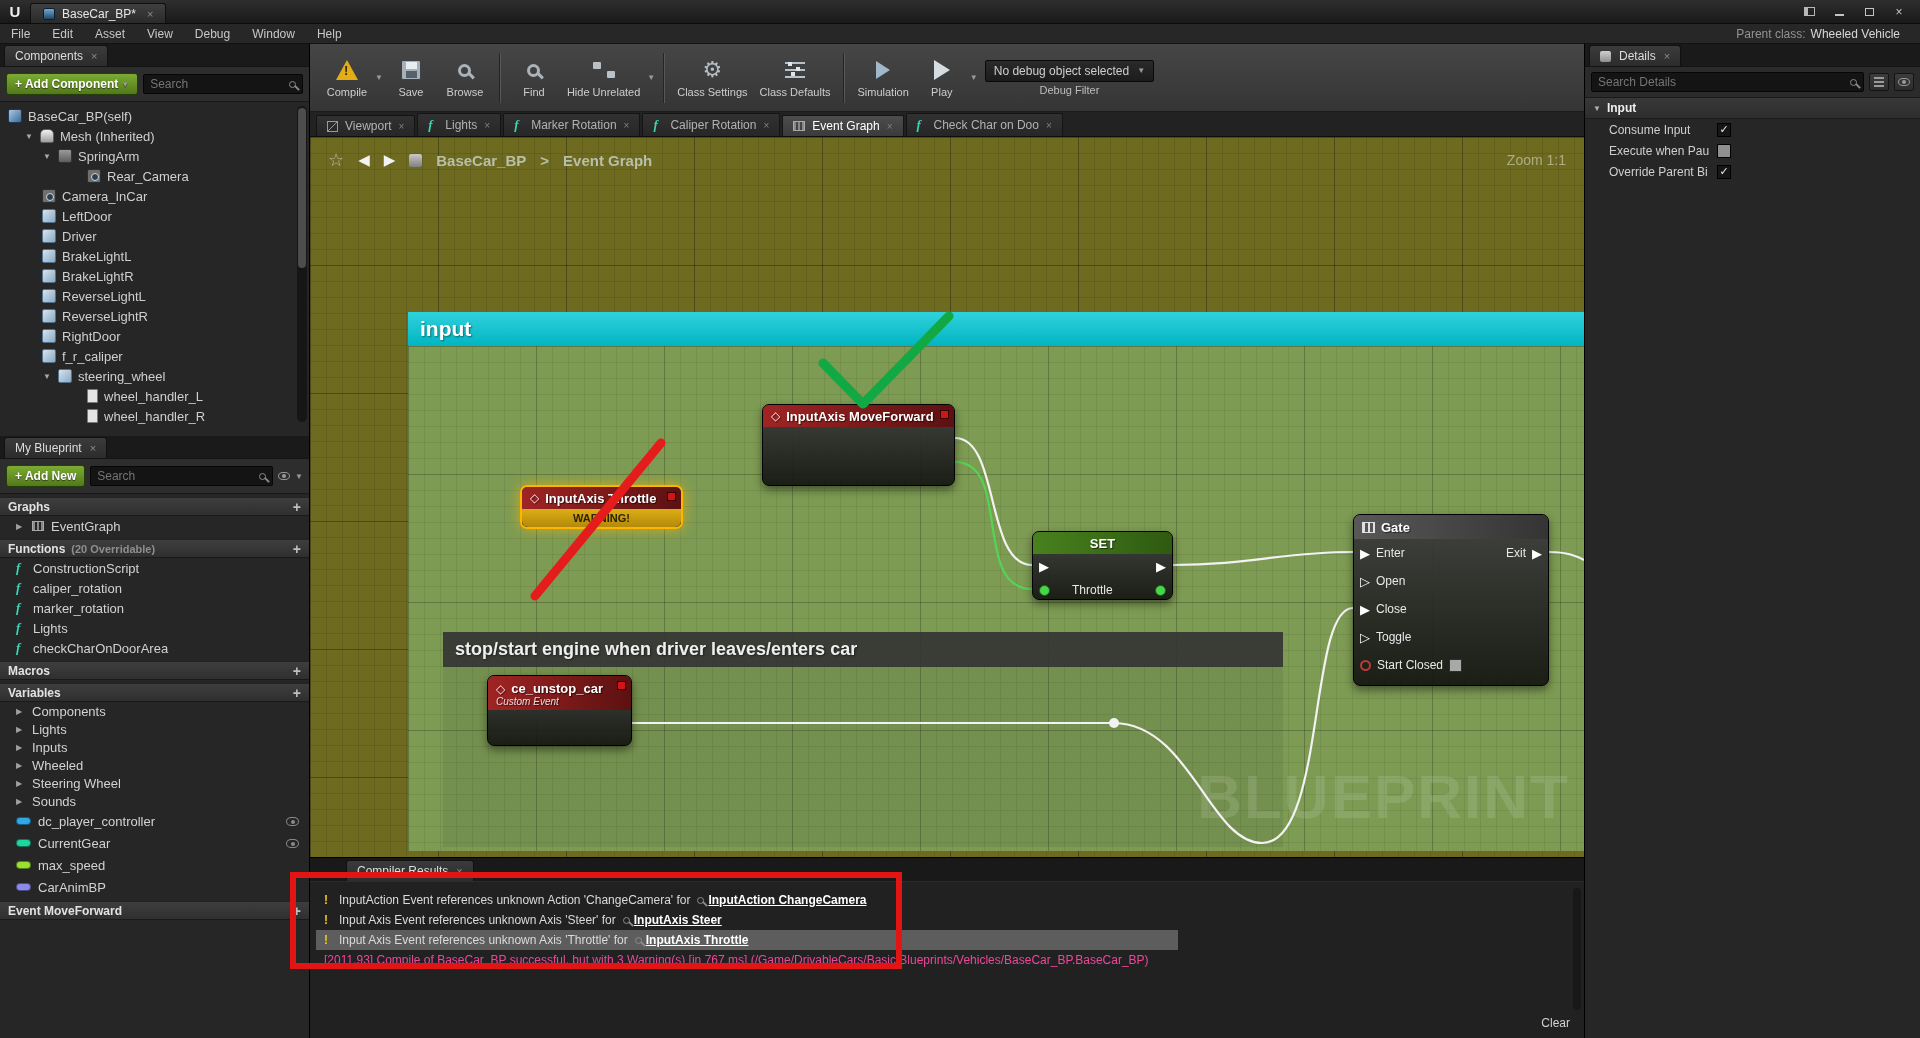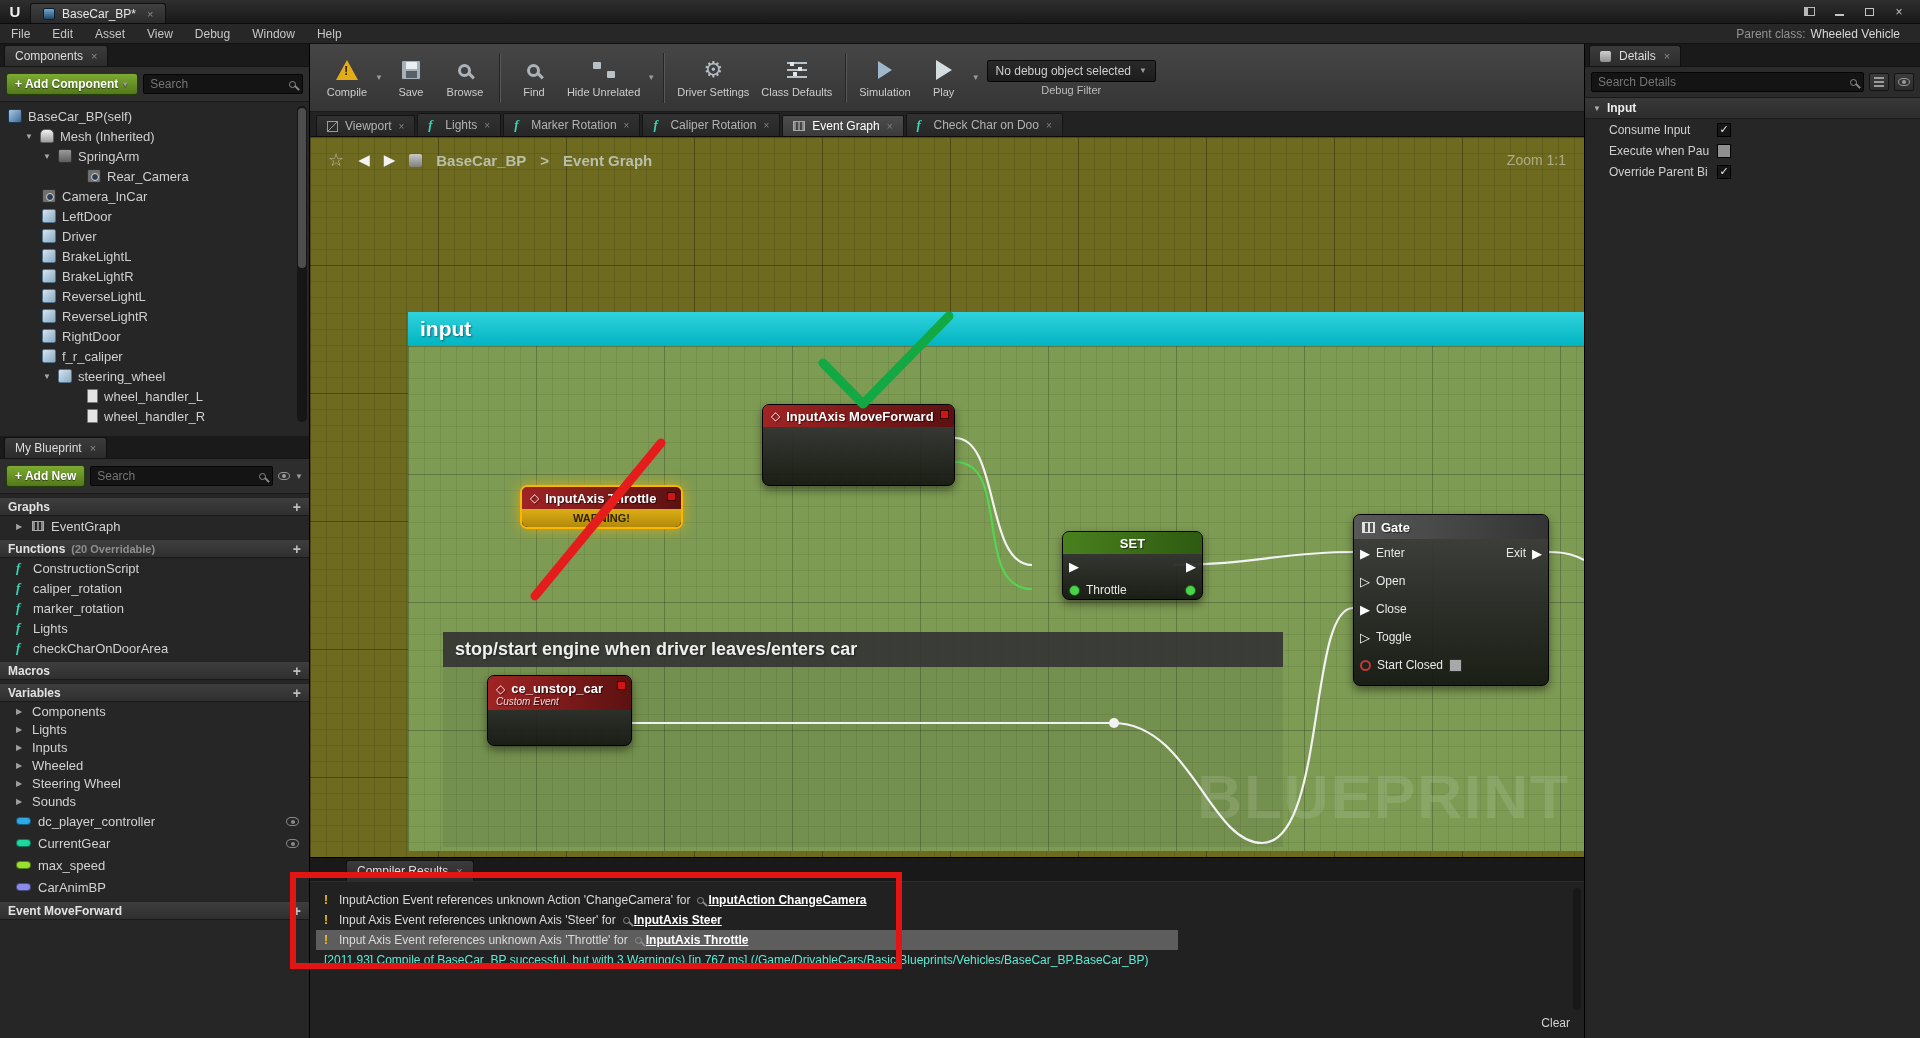--- a/index.html
+++ b/index.html
@@ -138,21 +138,21 @@
 .bc-ic{width:13px;height:13px;background:linear-gradient(#c8c8c8,#808080);border-radius:2px}
 .bc-txt{font-size:15px;font-weight:bold;color:#b9bfa9}
 .zoom{margin-left:auto;font-size:14px;color:rgba(215,218,195,.6)}
 
 
 .compiler{flex:0 0 181px;background:#212121;border-top:1px solid #000;position:relative}
 .ctabstrip{height:24px;background:#191919;display:flex;align-items:flex-end;padding-left:36px;border-bottom:1px solid #2c2c2c}
 .crows{position:absolute;left:6px;right:16px;top:32px}
 .crow{display:flex;align-items:center;height:20px;font-size:12px;color:#dadada;gap:7px;padding-left:8px;white-space:nowrap}
 .crow.sel{background:#5d5d5d;width:862px}
-.crow.gray{color:#5eead4}
+.crow.gray{color:#ec4899}
 .warn-i{color:#f2c518;font-weight:bold;width:8px}
 .clink{display:flex;align-items:center;gap:4px;color:#fff;font-weight:bold;text-decoration:underline}
 .clear{position:absolute;right:14px;bottom:8px;font-size:12px;color:#d2d2d2}
 .cscroll{position:absolute;right:3px;top:30px;width:8px;bottom:28px;background:#181818;border-radius:4px}
 
 
 .right{position:absolute;left:1584px;top:44px;right:0;bottom:0;background:#262626;border-left:1px solid #000}
 .dsearch{display:flex;align-items:center;gap:5px;padding:5px 6px;background:#2b2b2b;border-bottom:1px solid #191919}
 .sq-btn{width:20px;height:18px;background:linear-gradient(#3c3c3c,#2c2c2c);border:1px solid #141414;border-radius:2px;display:flex;align-items:center;justify-content:center}
 .grid-ic{width:10px;height:10px;background:repeating-linear-gradient(#9a9a9a 0 2px,transparent 2px 4px)}
@@ -446,21 +446,21 @@
             <span class="nodes-ic"></span>
           </span>
         <span>Hide Unrelated</span>
       </div>
       <span class="tcaret">▼</span>
       <span class="tsep"></span>
       <div class="tbtn">
         <span class="ic">
             <span class="gear">⚙</span>
           </span>
-        <span>Driver Settings</span>
+        <span>Class Settings</span>
       </div>
       <div class="tbtn">
         <span class="ic">
             <span class="sliders"></span>
           </span>
         <span>Class Defaults</span>
       </div>
       <span class="tsep"></span>
       <div class="tbtn">
         <span class="ic">
@@ -553,30 +553,30 @@
       <div class="node selected" style="left:210px;top:348px;width:163px">
         <div class="nhead red">
           <span class="ev">◇</span>
           <span>InputAxis Throttle</span>
         </div>
         <span class="err-sq"></span>
 
         <div class="warnbar">WARNING!</div>
       </div>
 
-      <div class="node" style="left:752px;top:394px;width:141px;height:69px">
+      <div class="node" style="left:722px;top:394px;width:141px;height:69px">
         <div class="nhead green">
           <span>SET</span>
         </div>
         <div class="nrow between">
           <span class="pin-exec">▶</span>
           <span class="pin-exec">▶</span>
         </div>
         <div class="nrow between">
-          <span style="display:flex;align-items:center;gap:6px">
+          <span style="display:flex;align-items:center;gap:22px">
               <span class="pdot gfill"></span>
               <span>Throttle</span>
             </span>
           <span class="pdot gfill"></span>
         </div>
       </div>
 
       <div class="node" style="left:1043px;top:377px;width:196px;height:172px">
         <div class="nhead gray" style="height:24px">
           <span class="gate-ic"></span>

